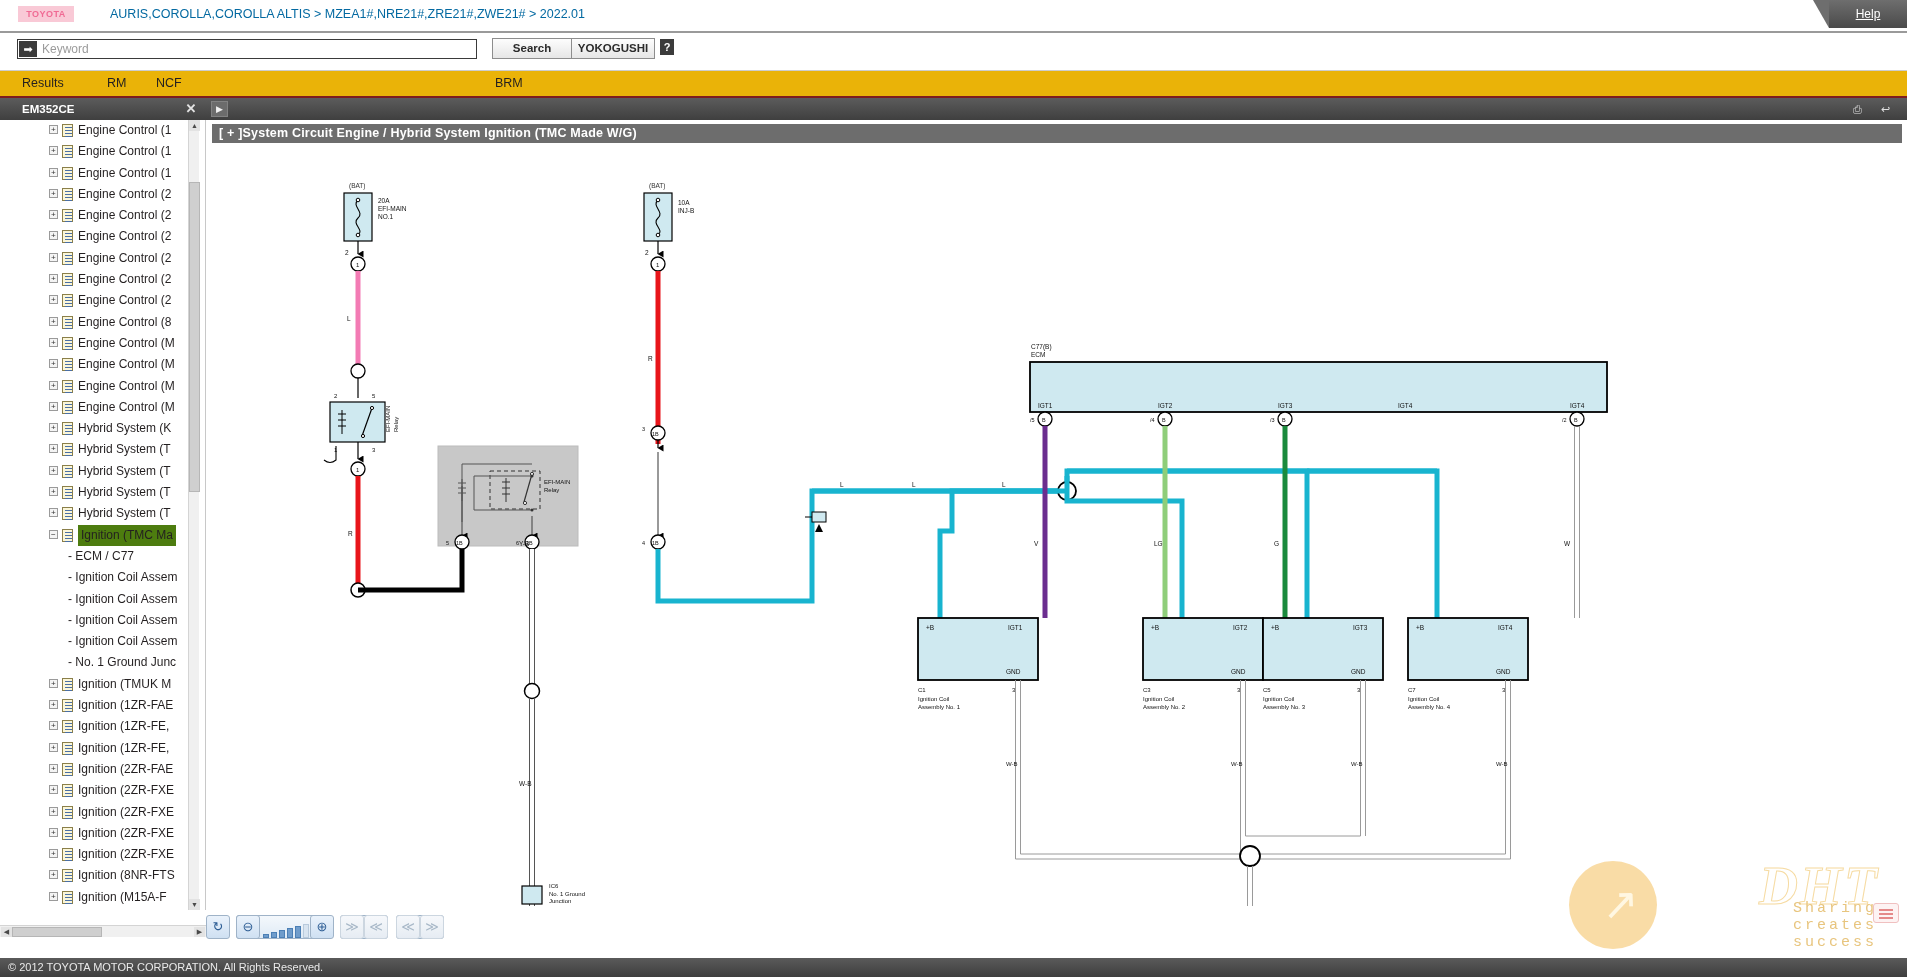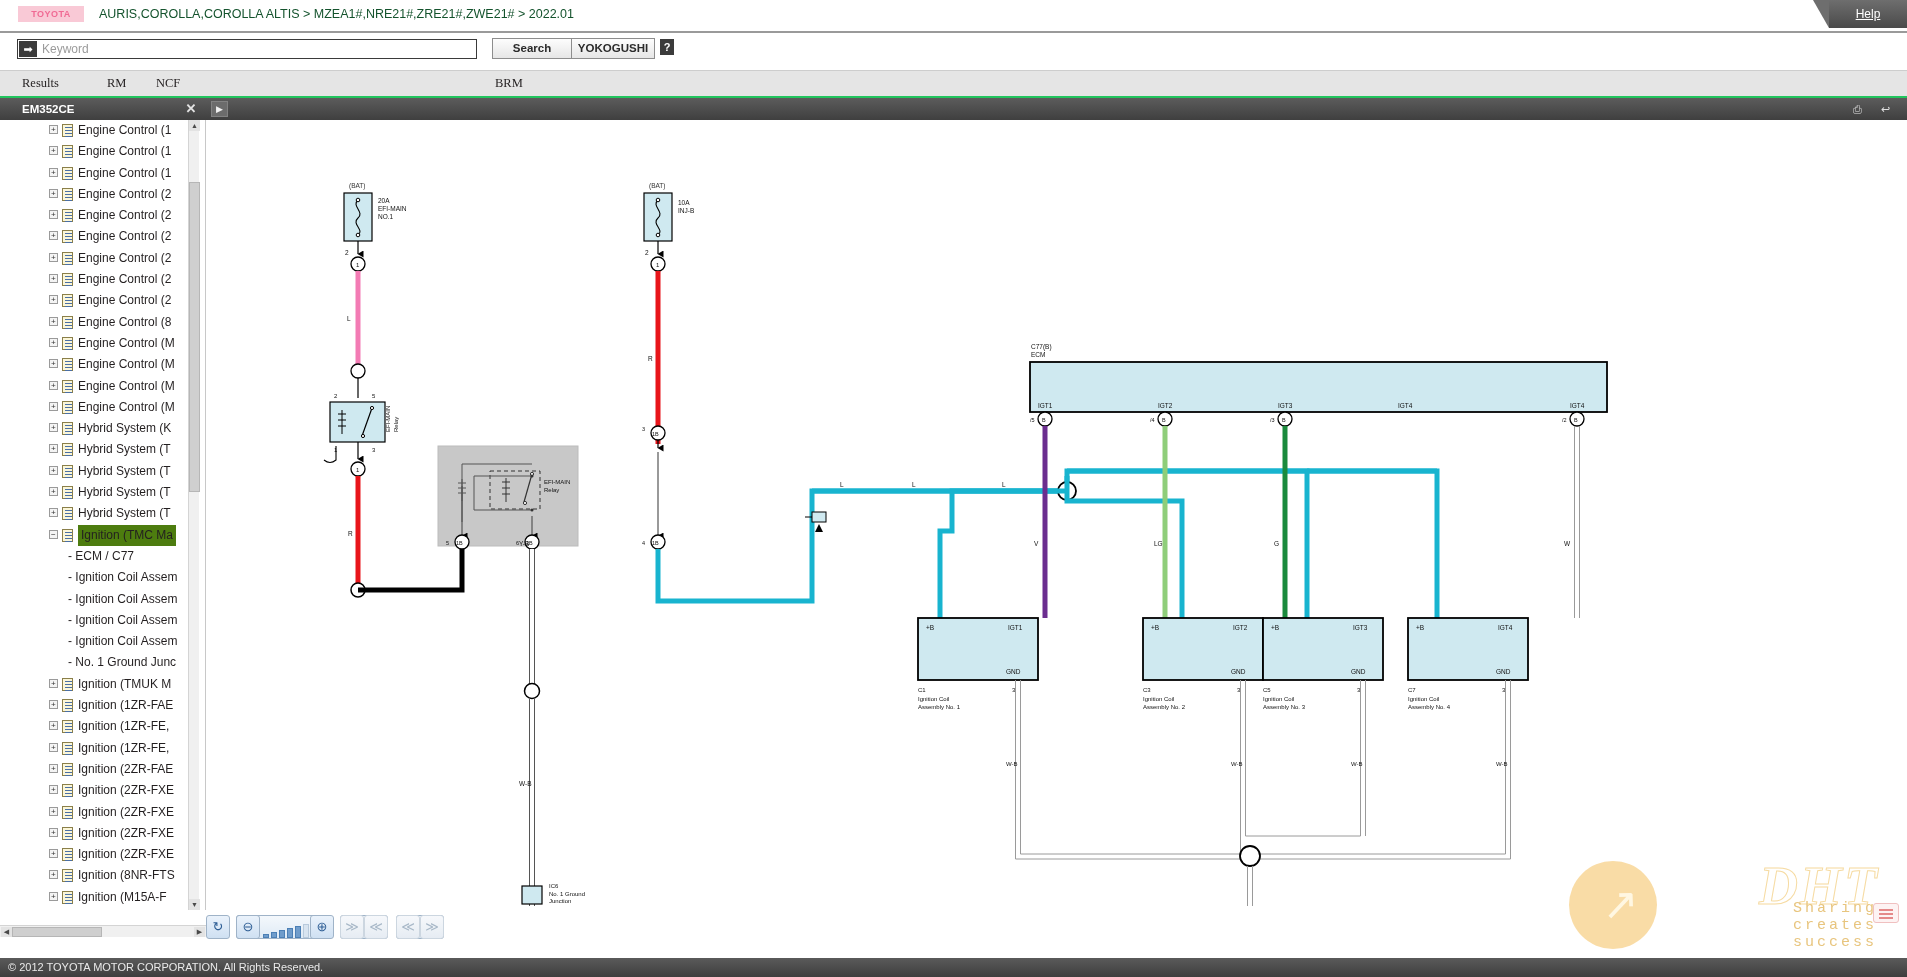--- a/index.html
+++ b/index.html
@@ -13,31 +13,31 @@
 
   
   #topbar {
     position: relative;
     height: 33px;
     background: #ffffff;
     border-bottom: 2px solid #9a9a9a;
   }
   #logo {
     position: absolute; left: 18px; top: 6px;
-    width: 66px; height: 16px;
+    width: 56px; height: 16px;
     background: #f9c9d6;
     color: #f06a94;
     font-size: 9px; font-weight: bold;
     line-height: 16px; text-align: center;
     letter-spacing: .5px;
     overflow: hidden;
   }
   #breadcrumb {
-    position: absolute; left: 99px; top: 7px;
-    font-size: 12.5px; color: #14532d; white-space: nowrap;
+    position: absolute; left: 110px; top: 7px;
+    font-size: 12.5px; color: #0369a1; white-space: nowrap;
   }
   #helptab {
     position: absolute; right: 0; top: 0;
     width: 78px; height: 28px;
     background: linear-gradient(to bottom,#6e6e6e,#4a4a4a);
     color: #ffffff; font-size: 12px;
     text-align: center; line-height: 28px;
   }
   #helptab span { text-decoration: underline; }
   #helptab:before {
@@ -84,23 +84,22 @@
     position: absolute; left: 660px; top: 6px;
     width: 14px; height: 16px;
     background: #3b3b3b; color: #fff;
     font-size: 11px; font-weight: bold;
     line-height: 16px; text-align: center;
   }
 
   
   #navrow {
     position: relative; height: 27px;
-    background: #e5e5e5;
-    border-bottom: 2px solid #22c55e;
-    font-family: Liberation Serif, serif;
+    background: #eab308;
+    border-bottom: 2px solid #7f1d1d;
   }
   .navtab {
     position: absolute; top: 5px;
     font-size: 12.5px; color: #231f20;
   }
 
   
   #workspace { position: relative; height: 859px; background: #ffffff; }
 
   
@@ -526,20 +525,21 @@
     </div>
   </div>
 
   <div id="content">
     <div id="contenthead">
       <div id="expandarrow">▶</div>
       <div class="headicon" style="right:42px">⎙</div>
       <div class="headicon" style="right:14px">↩</div>
     </div>
 
+    <div id="diagtitle">[ + ]System Circuit  Engine / Hybrid System  Ignition (TMC Made W/G)</div>
 
     <div id="canvas">
       <svg width="1690" height="760" viewBox="0 0 1690 760" xmlns="http://www.w3.org/2000/svg">
         <defs>
           <marker id="arw" markerWidth="7" markerHeight="7" refX="3.5" refY="5.5" orient="auto" markerUnits="userSpaceOnUse">
             <path d="M0,0 L3.5,6 L7,0 Z" fill="#000"></path>
           </marker>
         </defs>
 
         <g>

